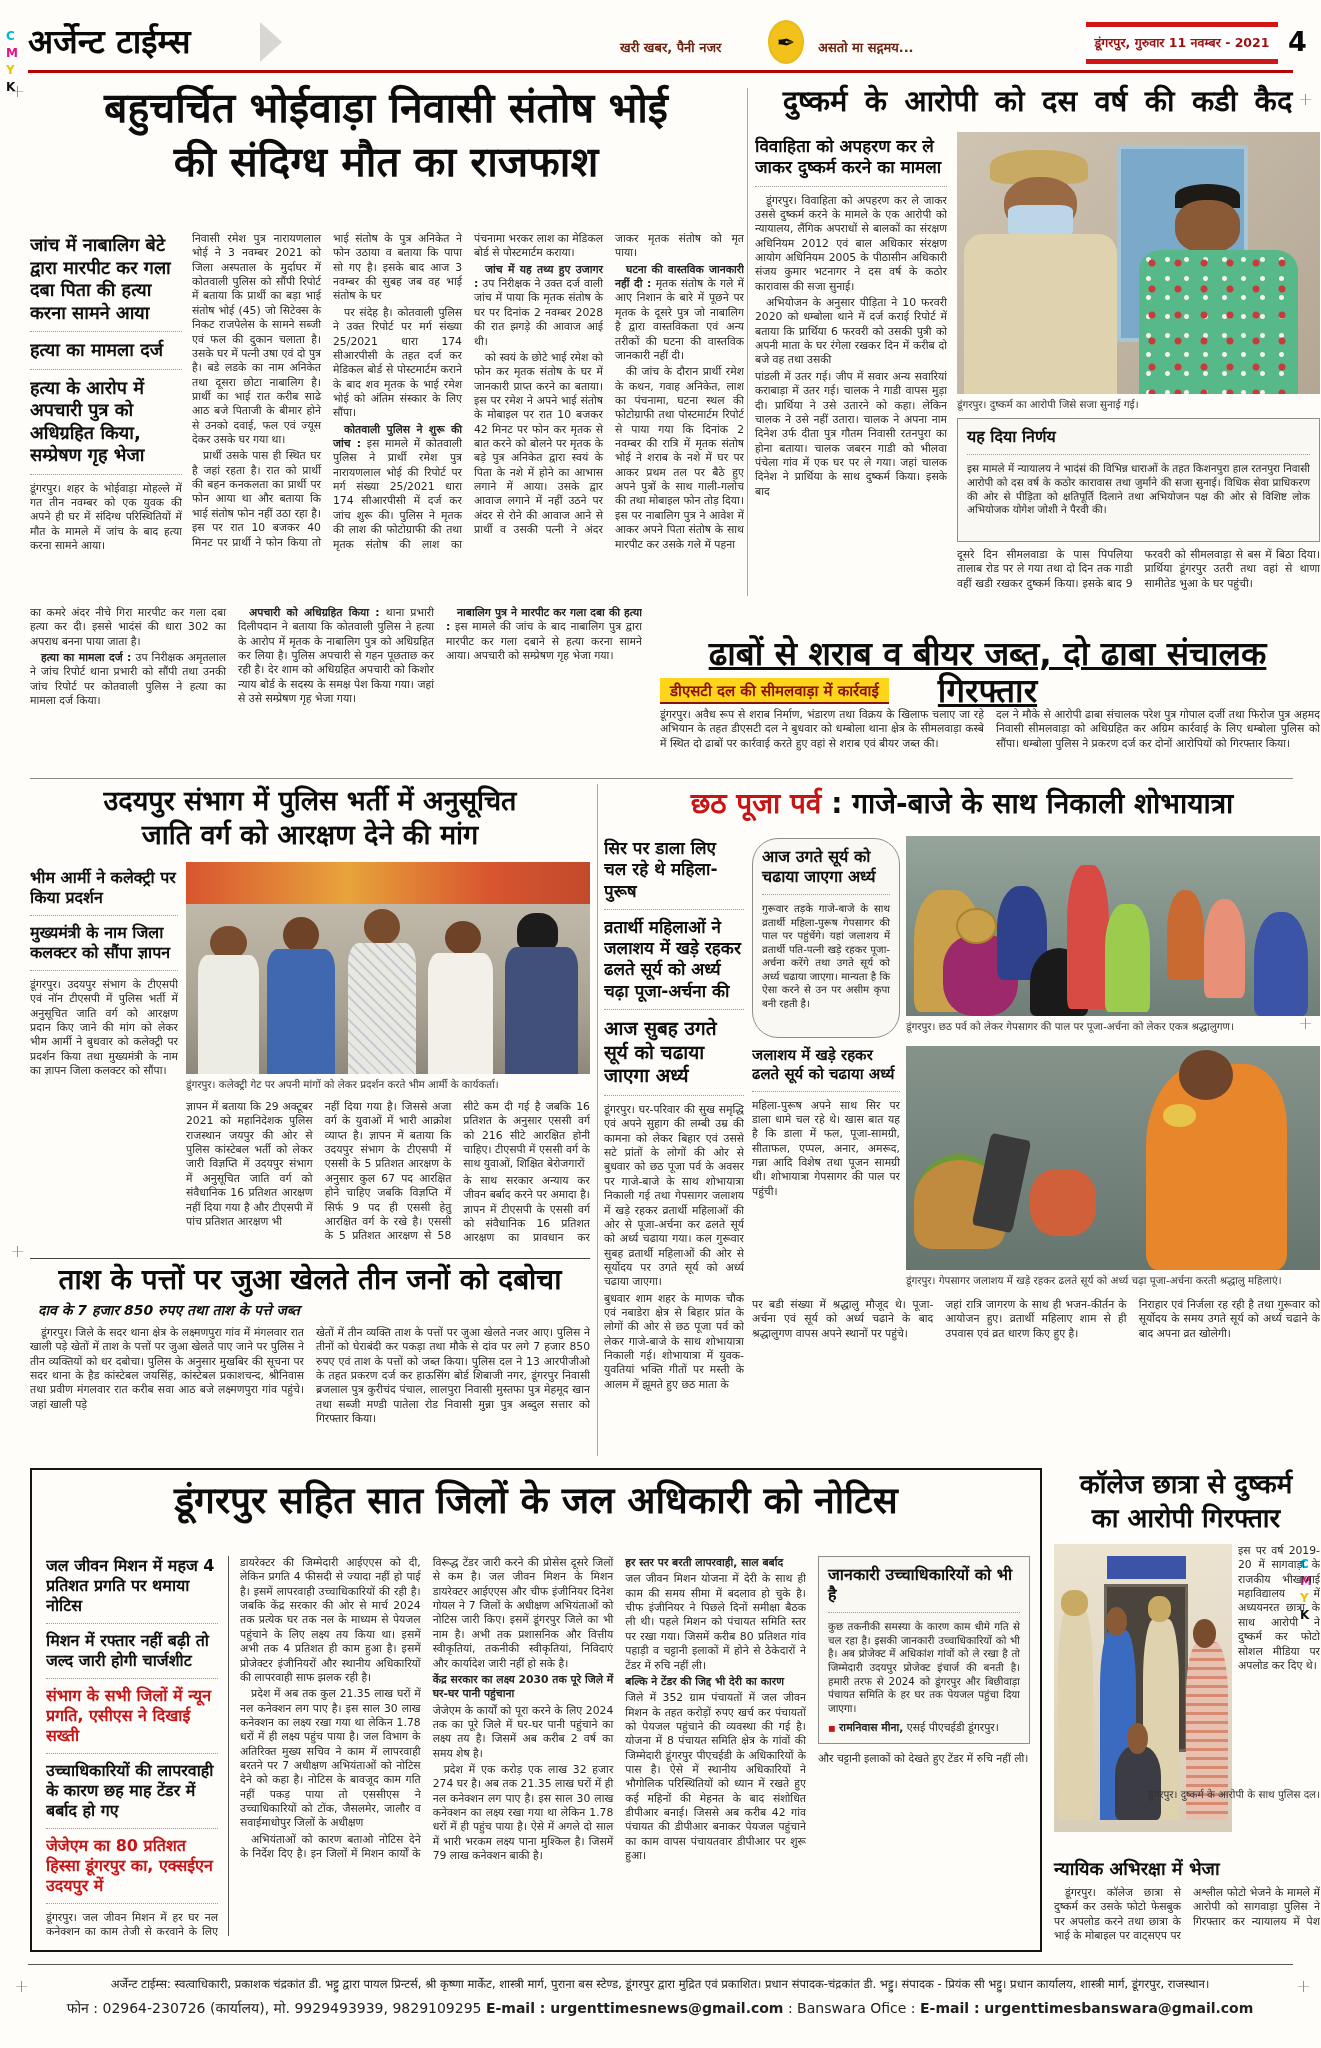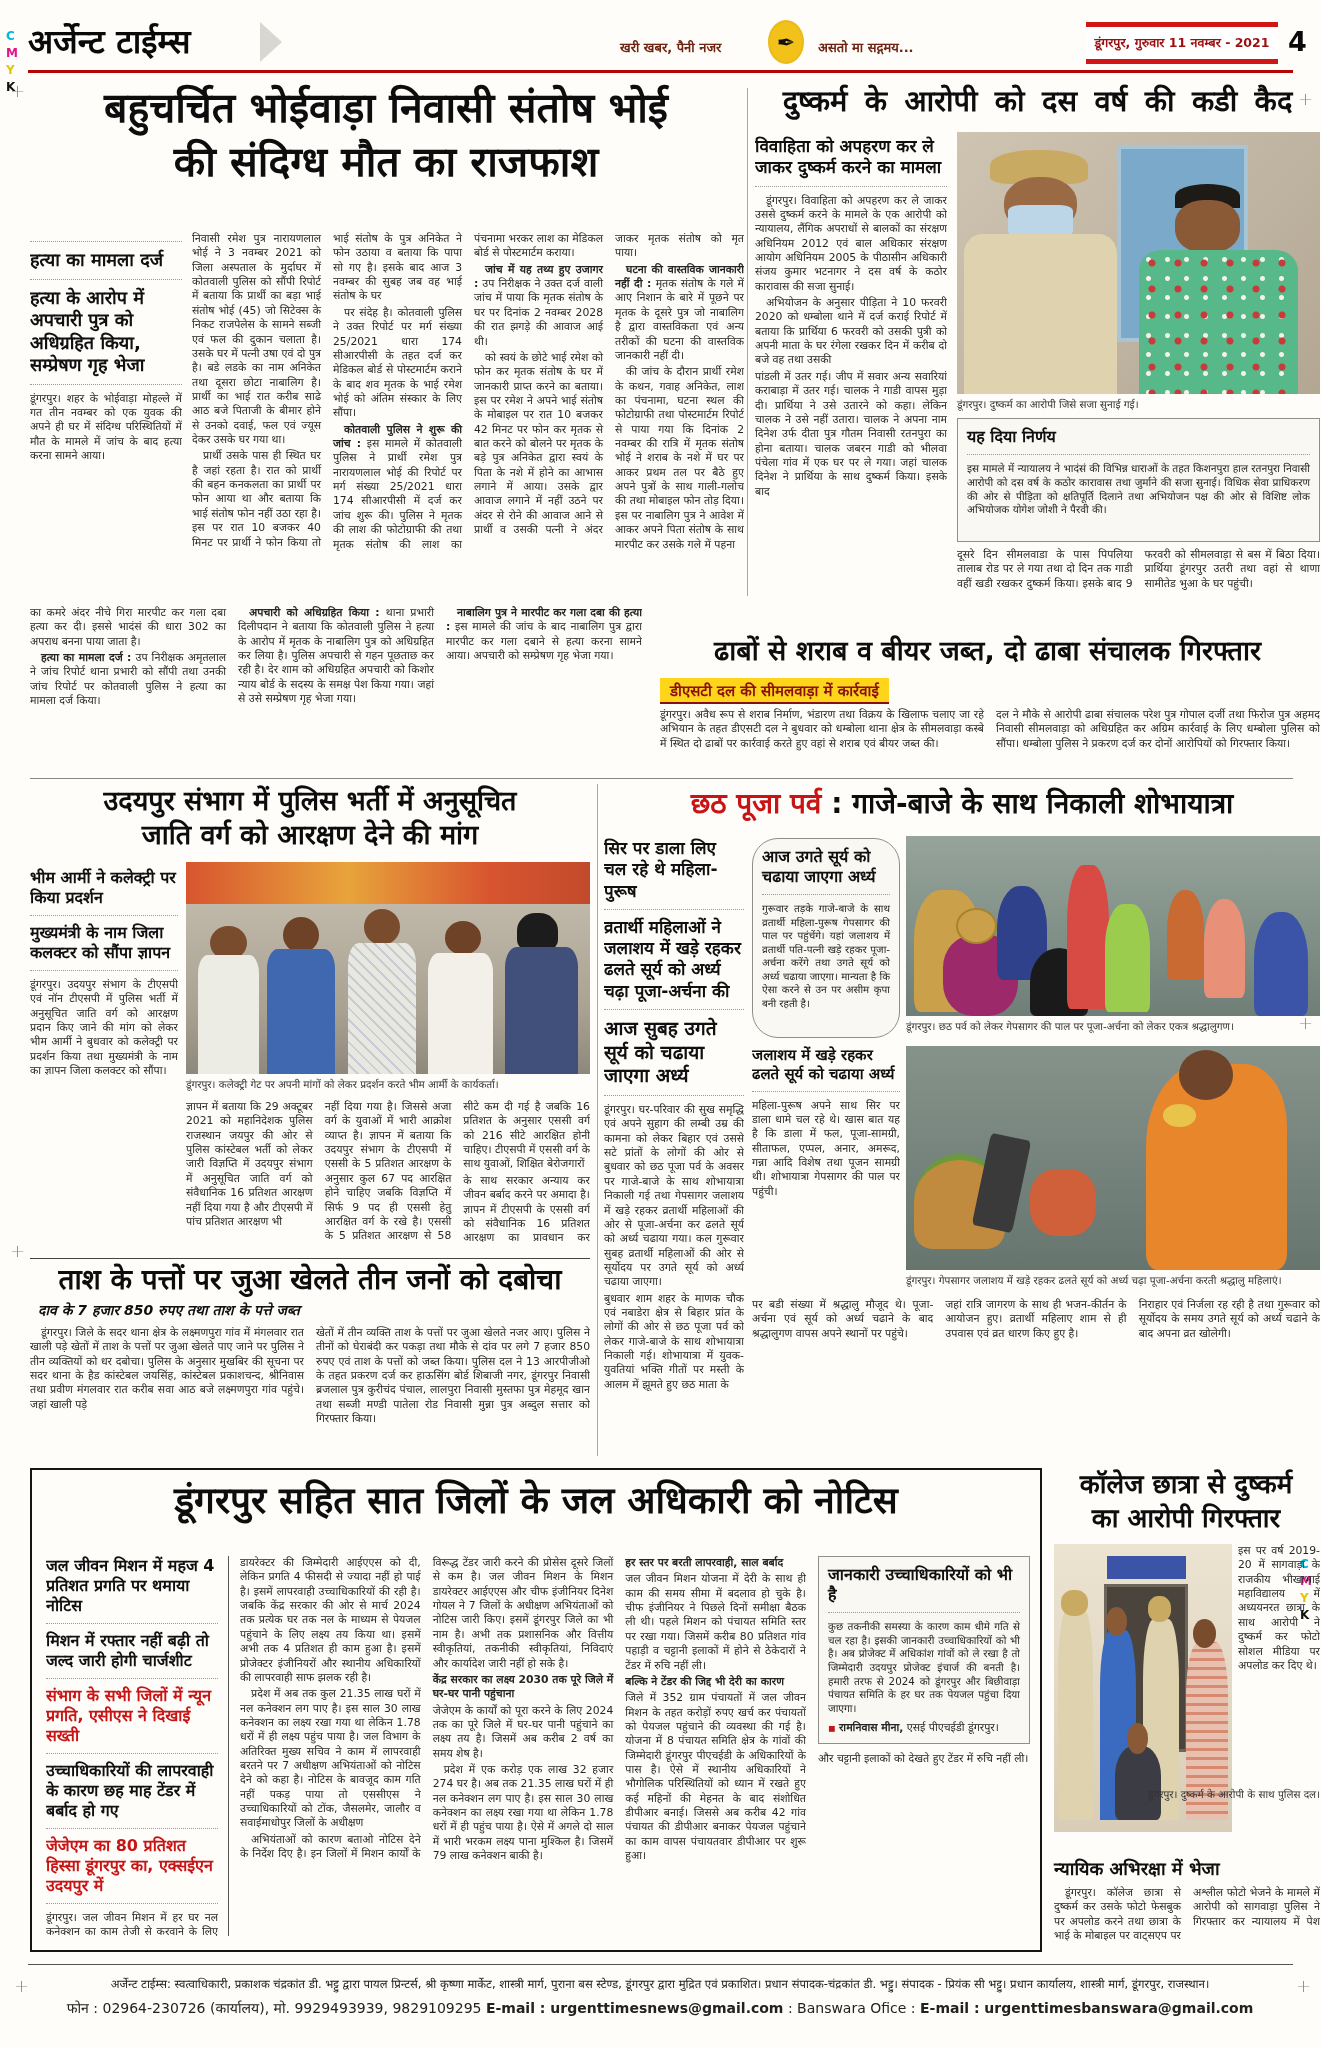--- a/index.html
+++ b/index.html
@@ -63,20 +63,21 @@
   <div class="abs" style="left:818px;top:38px;font-size:13px;font-weight:bold;color:#6e2410;">असतो मा सद्गमय...</div>
   <div class="abs date-box" style="left:1086px;top:22px;width:192px;height:42px;">डूंगरपुर, गुरुवार 11 नवम्बर - 2021</div>
   <div class="abs" style="left:1288px;top:26px;font-size:27px;font-weight:bold;color:#0a0a0a;">4</div>
   <div class="abs rule-red" style="left:28px;top:70px;width:1265px;height:3px;"></div>
 
   <div class="abs hl" style="left:30px;top:86px;width:712px;font-size:41px;">बहुचर्चित भोईवाड़ा निवासी संतोष भोई</div>
   <div class="abs hl" style="left:30px;top:140px;width:712px;font-size:41px;">की संदिग्ध मौत का राजफाश</div>
   <div class="abs vr" style="left:747px;top:88px;height:508px;"></div>
 
   <div class="abs" style="left:30px;top:234px;width:152px;height:366px;overflow:hidden;">
+    <div class="sub" style="font-size:18px;">जांच में नाबालिग बेटे द्वारा मारपीट कर गला दबा पिता की हत्या करना सामने आया</div>
     <div class="dot"></div>
     <div class="sub" style="font-size:18px;">हत्या का मामला दर्ज</div>
     <div class="dot"></div>
     <div class="sub" style="font-size:18px;">हत्या के आरोप में अपचारी पुत्र को अधिग्रहित किया, सम्प्रेषण गृह भेजा</div>
     <div class="dot"></div>
     <div class="col">डूंगरपुर। शहर के भोईवाड़ा मोहल्ले में गत तीन नवम्बर को एक युवक की अपने ही घर में संदिग्ध परिस्थितियों में मौत के मामले में जांच के बाद हत्या करना सामने आया।</div>
   </div>
 
   <div class="abs col flow" style="left:192px;top:232px;width:552px;height:366px;column-count:4;">
     <p class="nofirst">निवासी रमेश पुत्र नारायणलाल भोई ने 3 नवम्बर 2021 को जिला अस्पताल के मुर्दाघर में कोतवाली पुलिस को सौंपी रिपोर्ट में बताया कि प्रार्थी का बड़ा भाई संतोष भोई (45) जो सिटेक्स के निकट राजपेलेस के सामने सब्जी एवं फल की दुकान चलाता है। उसके घर में पत्नी उषा एवं दो पुत्र है। बडे लडके का नाम अनिकेत तथा दूसरा छोटा नाबालिग है। प्रार्थी का भाई रात करीब साढे आठ बजे पिताजी के बीमार होने से उनको दवाई, फल एवं ज्यूस देकर उसके घर गया था।</p>
@@ -122,21 +123,21 @@
   <div class="abs box" style="left:957px;top:418px;width:363px;height:124px;">
     <div class="sub" style="font-size:16px;">यह दिया निर्णय</div>
     <div class="dot"></div>
     <div class="col" style="font-size:10.4px;">इस मामले में न्यायालय ने भादंसं की विभिन्न धाराओं के तहत किशनपुरा हाल रतनपुरा निवासी आरोपी को दस वर्ष के कठोर कारावास तथा जुर्माने की सजा सुनाई। विधिक सेवा प्राधिकरण की ओर से पीड़िता को क्षतिपूर्ति दिलाने तथा अभियोजन पक्ष की ओर से विशिष्ट लोक अभियोजक योगेश जोशी ने पैरवी की।</div>
   </div>
   <div class="abs col flow" style="left:957px;top:548px;width:363px;height:50px;column-count:2;">
     <p class="nofirst">दूसरे दिन सीमलवाडा के पास पिपलिया तालाब रोड पर ले गया तथा दो दिन तक गाडी वहीं खडी रखकर दुष्कर्म किया। इसके बाद 9 फरवरी को सीमलवाड़ा से बस में बिठा दिया। प्रार्थिया डूंगरपुर उतरी तथा वहां से थाणा सामीतेड भुआ के घर पहुंची।</p>
 
   </div>
 
-  <div class="abs hl" style="left:655px;top:636px;width:665px;font-size:27px;">ढाबों से शराब व बीयर जब्त, दो ढाबा संचालक गिरफ्तार</div>
+  <div class="abs hl" style="left:655px;top:636px;width:665px;font-size:33px;text-decoration:underline;">ढाबों से शराब व बीयर जब्त, दो ढाबा संचालक गिरफ्तार</div>
   <div class="abs" style="left:660px;top:678px;">
     <span class="chip">डीएसटी दल की सीमलवाड़ा में कार्रवाई</span>
   </div>
   <div class="abs col flow" style="left:660px;top:708px;width:660px;height:66px;column-count:2;">
     <p class="nofirst">डूंगरपुर। अवैध रूप से शराब निर्माण, भंडारण तथा विक्रय के खिलाफ चलाए जा रहे अभियान के तहत डीएसटी दल ने बुधवार को धम्बोला थाना क्षेत्र के सीमलवाड़ा कस्बे में स्थित दो ढाबों पर कार्रवाई करते हुए वहां से शराब एवं बीयर जब्त की।</p>
     <p class="nofirst">दल ने मौके से आरोपी ढाबा संचालक परेश पुत्र गोपाल दर्जी तथा फिरोज पुत्र अहमद निवासी सीमलवाड़ा को अधिग्रहित कर अग्रिम कार्रवाई के लिए धम्बोला पुलिस को सौंपा। धम्बोला पुलिस ने प्रकरण दर्ज कर दोनों आरोपियों को गिरफ्तार किया।</p>
   </div>
 
   <div class="abs hr" style="left:30px;top:778px;width:1263px;background:#888;"></div>
   <div class="abs vr" style="left:597px;top:784px;height:672px;"></div>

